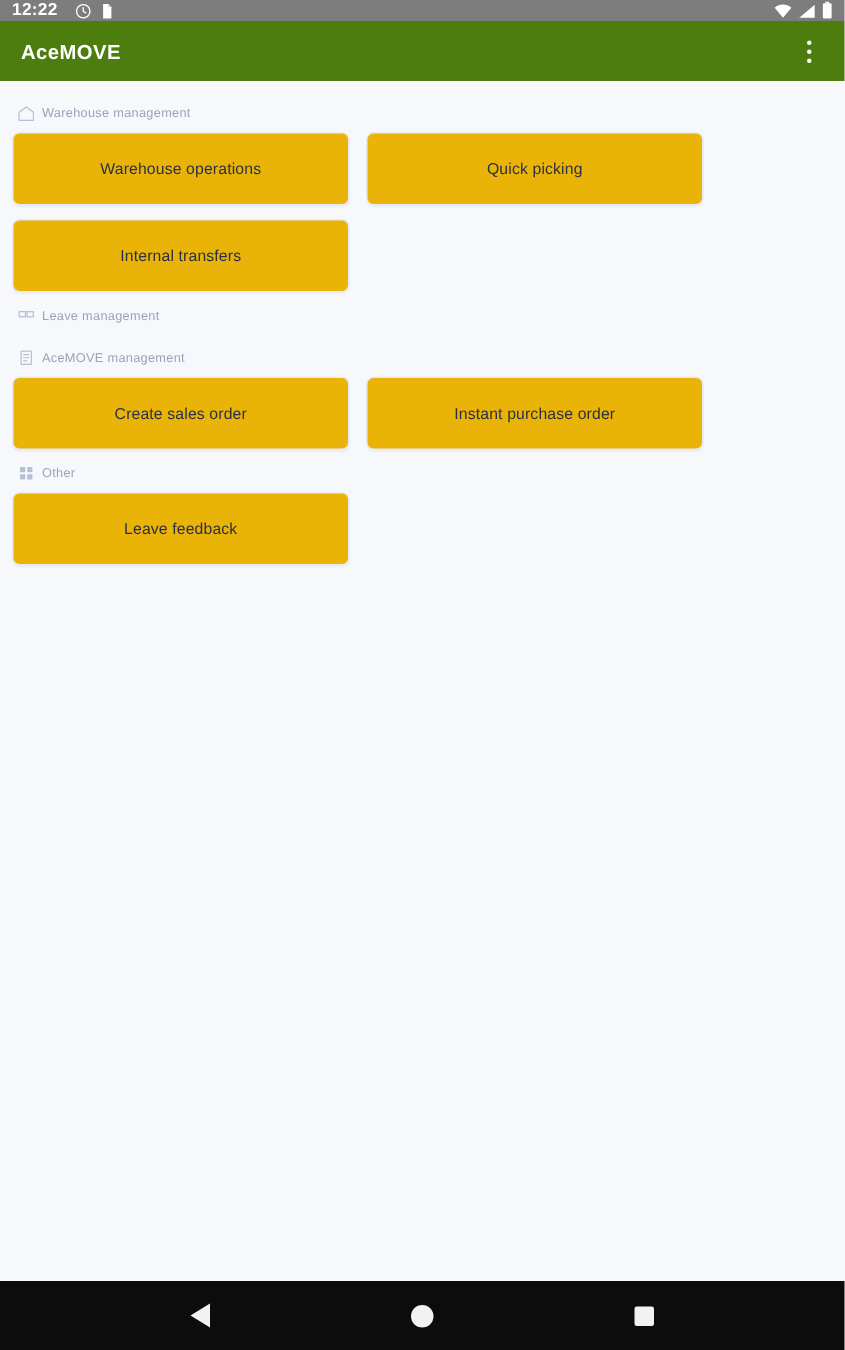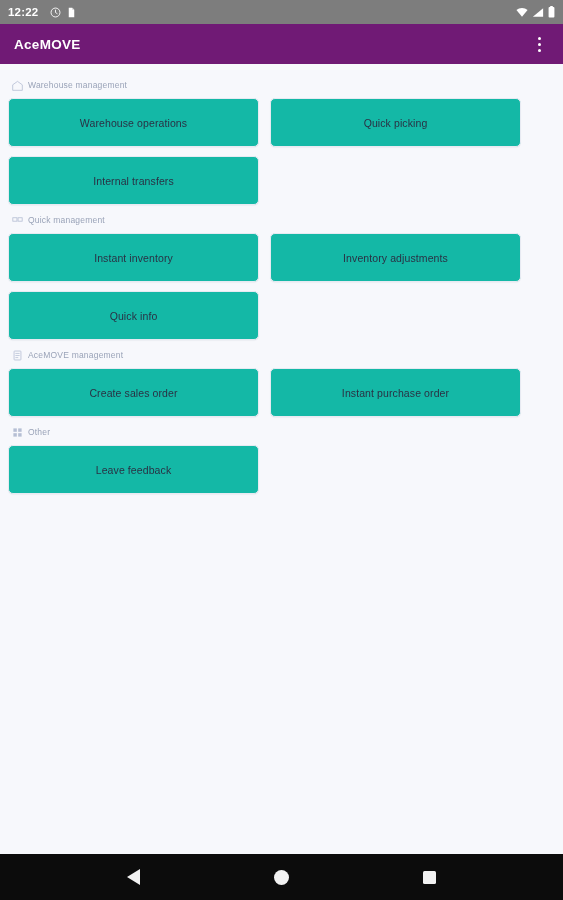--- a/index.html
+++ b/index.html
@@ -17,21 +17,21 @@
     position: relative;
     width: 563px;
     height: 900px;
     background: #f7f8fc;
     display: flex;
     flex-direction: column;
   }
 
   
   .statusbar {
-    height: 24px;
+    height: 14px;
     background: #7d7d7d;
     color: #ffffff;
     display: flex;
     align-items: center;
     padding: 0 8px;
     font-size: 11px;
     box-sizing: border-box;
   }
   .statusbar .clock {
     font-size: 11.5px;
@@ -48,21 +48,21 @@
   .statusbar .right-icons {
     display: flex;
     align-items: center;
     gap: 4px;
   }
   .sicon { display:inline-flex; align-items:center; justify-content:center; }
 
   
   .appbar {
     height: 40px;
-    background: #701a75;
+    background: #4d7c0f;
     color: #ffffff;
     display: flex;
     align-items: center;
     padding: 0 14px;
     box-sizing: border-box;
   }
   .appbar .title {
     font-size: 13.5px;
     font-weight: bold;
     letter-spacing: .3px;
@@ -114,23 +114,23 @@
     color: #b6bfd4;
     flex: 0 0 auto;
   }
   .grid {
     display: flex;
     flex-wrap: wrap;
     gap: 9px 11px;
   }
   .card {
     flex: 0 0 auto;
-    width: 251px;
+    width: 225px;
     height: 49px;
-    background: #14b8a6;
+    background: #eab308;
     border: 1px solid #e7eaf2;
     border-radius: 5px;
     display: flex;
     align-items: center;
     justify-content: center;
     box-shadow: 0 1px 1px rgba(40,50,80,0.05);
     cursor: pointer;
     box-sizing: border-box;
   }
   .card .card-label {
@@ -242,32 +242,21 @@
       </div>
     </div>
 
     <div class="section-header">
       <span class="sec-icon">
         <svg width="11" height="11" viewBox="0 0 16 16">
             <rect x="1.2" y="4" width="6" height="5" fill="none" stroke="#b6bfd4" stroke-width="1.2"></rect>
             <rect x="8.8" y="4" width="6" height="5" fill="none" stroke="#b6bfd4" stroke-width="1.2"></rect>
           </svg>
       </span>
-      <span class="label">Quick management</span>
-    </div>
-    <div class="grid">
-      <div class="card">
-        <span class="card-label">Instant inventory</span>
-      </div>
-      <div class="card">
-        <span class="card-label">Inventory adjustments</span>
-      </div>
-      <div class="card">
-        <span class="card-label">Quick info</span>
-      </div>
+      <span class="label">Leave management</span>
     </div>
 
     <div class="section-header">
       <span class="sec-icon">
         <svg width="11" height="11" viewBox="0 0 16 16">
             <rect x="3" y="1.5" width="10" height="13" fill="none" stroke="#b6bfd4" stroke-width="1.2" rx="1"></rect>
             <path d="M5.5 5h5M5.5 8h5M5.5 11h3" stroke="#b6bfd4" stroke-width="1.1" stroke-linecap="round"></path>
           </svg>
       </span>
       <span class="label">AceMOVE management</span>

